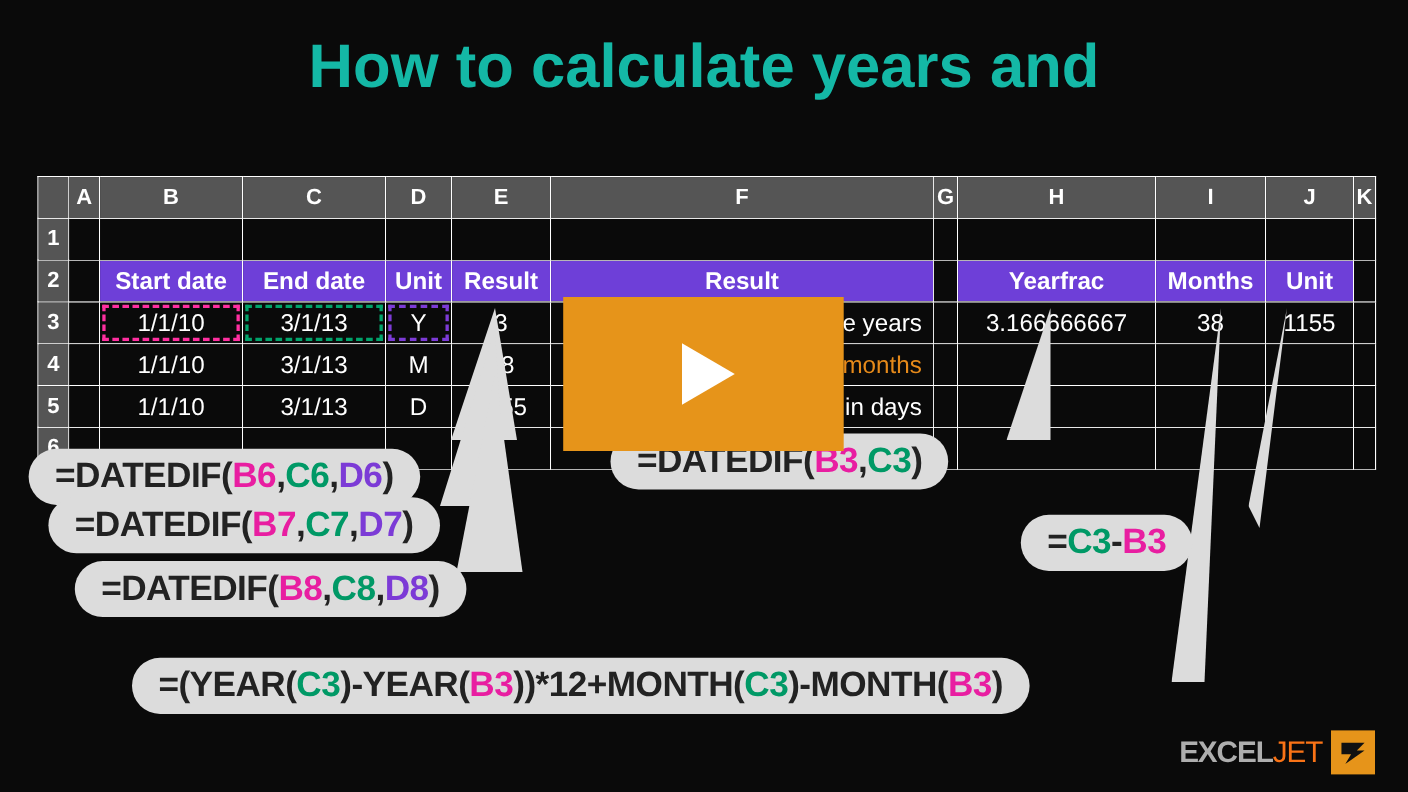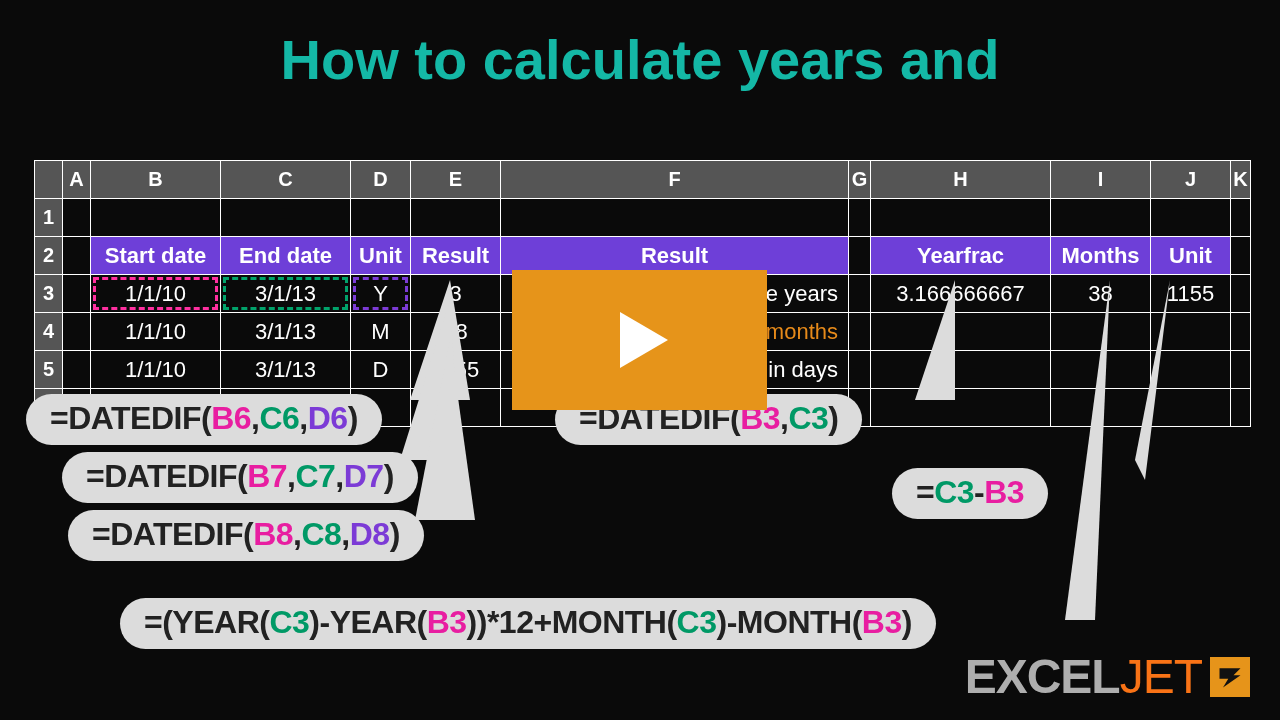--- a/index.html
+++ b/index.html
@@ -127,21 +127,21 @@
     justify-content: center;
     cursor: pointer;
   }
   .play-btn svg { width: 80px; height: 80px; }
 
   .logo {
     position: absolute;
     right: 30px;
     bottom: 16px;
     color: #aeaeae;
-    font-size: 48px;
+    font-size: 27px;
     font-weight: 700;
     letter-spacing: -1px;
     display: flex;
     align-items: center;
   }
   .logo .jet { color: #f97316; font-weight: 400; }
   .logo-box {
     width: 40px; height: 40px; background: #e6941a;
     margin-left: 8px; display: flex; align-items: center; justify-content: center;
   }
@@ -285,33 +285,33 @@
 <svg class="pointer" style="top:280px;left:915px" width="80" height="130">
     <polygon points="40,0 40,120 0,120"></polygon>
   </svg>
 <svg class="pointer" style="top:280px;left:1065px" width="90" height="340">
     <polygon points="45,0 30,340 0,340"></polygon>
   </svg>
 <svg class="pointer" style="top:280px;left:1135px" width="60" height="210">
     <polygon points="35,0 10,200 0,180"></polygon>
   </svg>
 
-<div class="bubble" style="top:394px;left:26px">
+<div class="bubble" style="top:408px;left:26px">
   <span>=DATEDIF(</span><span class="t-pink">B6</span>,<span class="t-green">C6</span>,<span class="t-purple">D6</span><span>)</span>
 </div>
-<div class="bubble" style="top:452px;left:62px">
+<div class="bubble" style="top:452px;left:44px">
   <span>=DATEDIF(</span><span class="t-pink">B7</span>,<span class="t-green">C7</span>,<span class="t-purple">D7</span><span>)</span>
 </div>
 <div class="bubble" style="top:510px;left:68px">
   <span>=DATEDIF(</span><span class="t-pink">B8</span>,<span class="t-green">C8</span>,<span class="t-purple">D8</span><span>)</span>
 </div>
 <div class="bubble" style="top:394px;left:555px">
   <span>=DATEDIF(</span><span class="t-pink">B3</span>,<span class="t-green">C3</span><span>)</span>
 </div>
-<div class="bubble" style="top:468px;left:892px">
+<div class="bubble" style="top:468px;left:928px">
   <span>=</span><span class="t-green">C3</span><span>-</span><span class="t-pink">B3</span>
 </div>
 <div class="bubble" style="top:598px;left:120px">
   <span>=(YEAR(</span><span class="t-green">C3</span><span>)-YEAR(</span><span class="t-pink">B3</span><span>))*12+MONTH(</span><span class="t-green">C3</span><span>)-MONTH(</span><span class="t-pink">B3</span><span>)</span>
 </div>
 
 <div class="play-btn">
   <svg viewBox="0 0 100 100">
       <polygon points="25,15 85,50 25,85" fill="#fff"></polygon>
     </svg>

